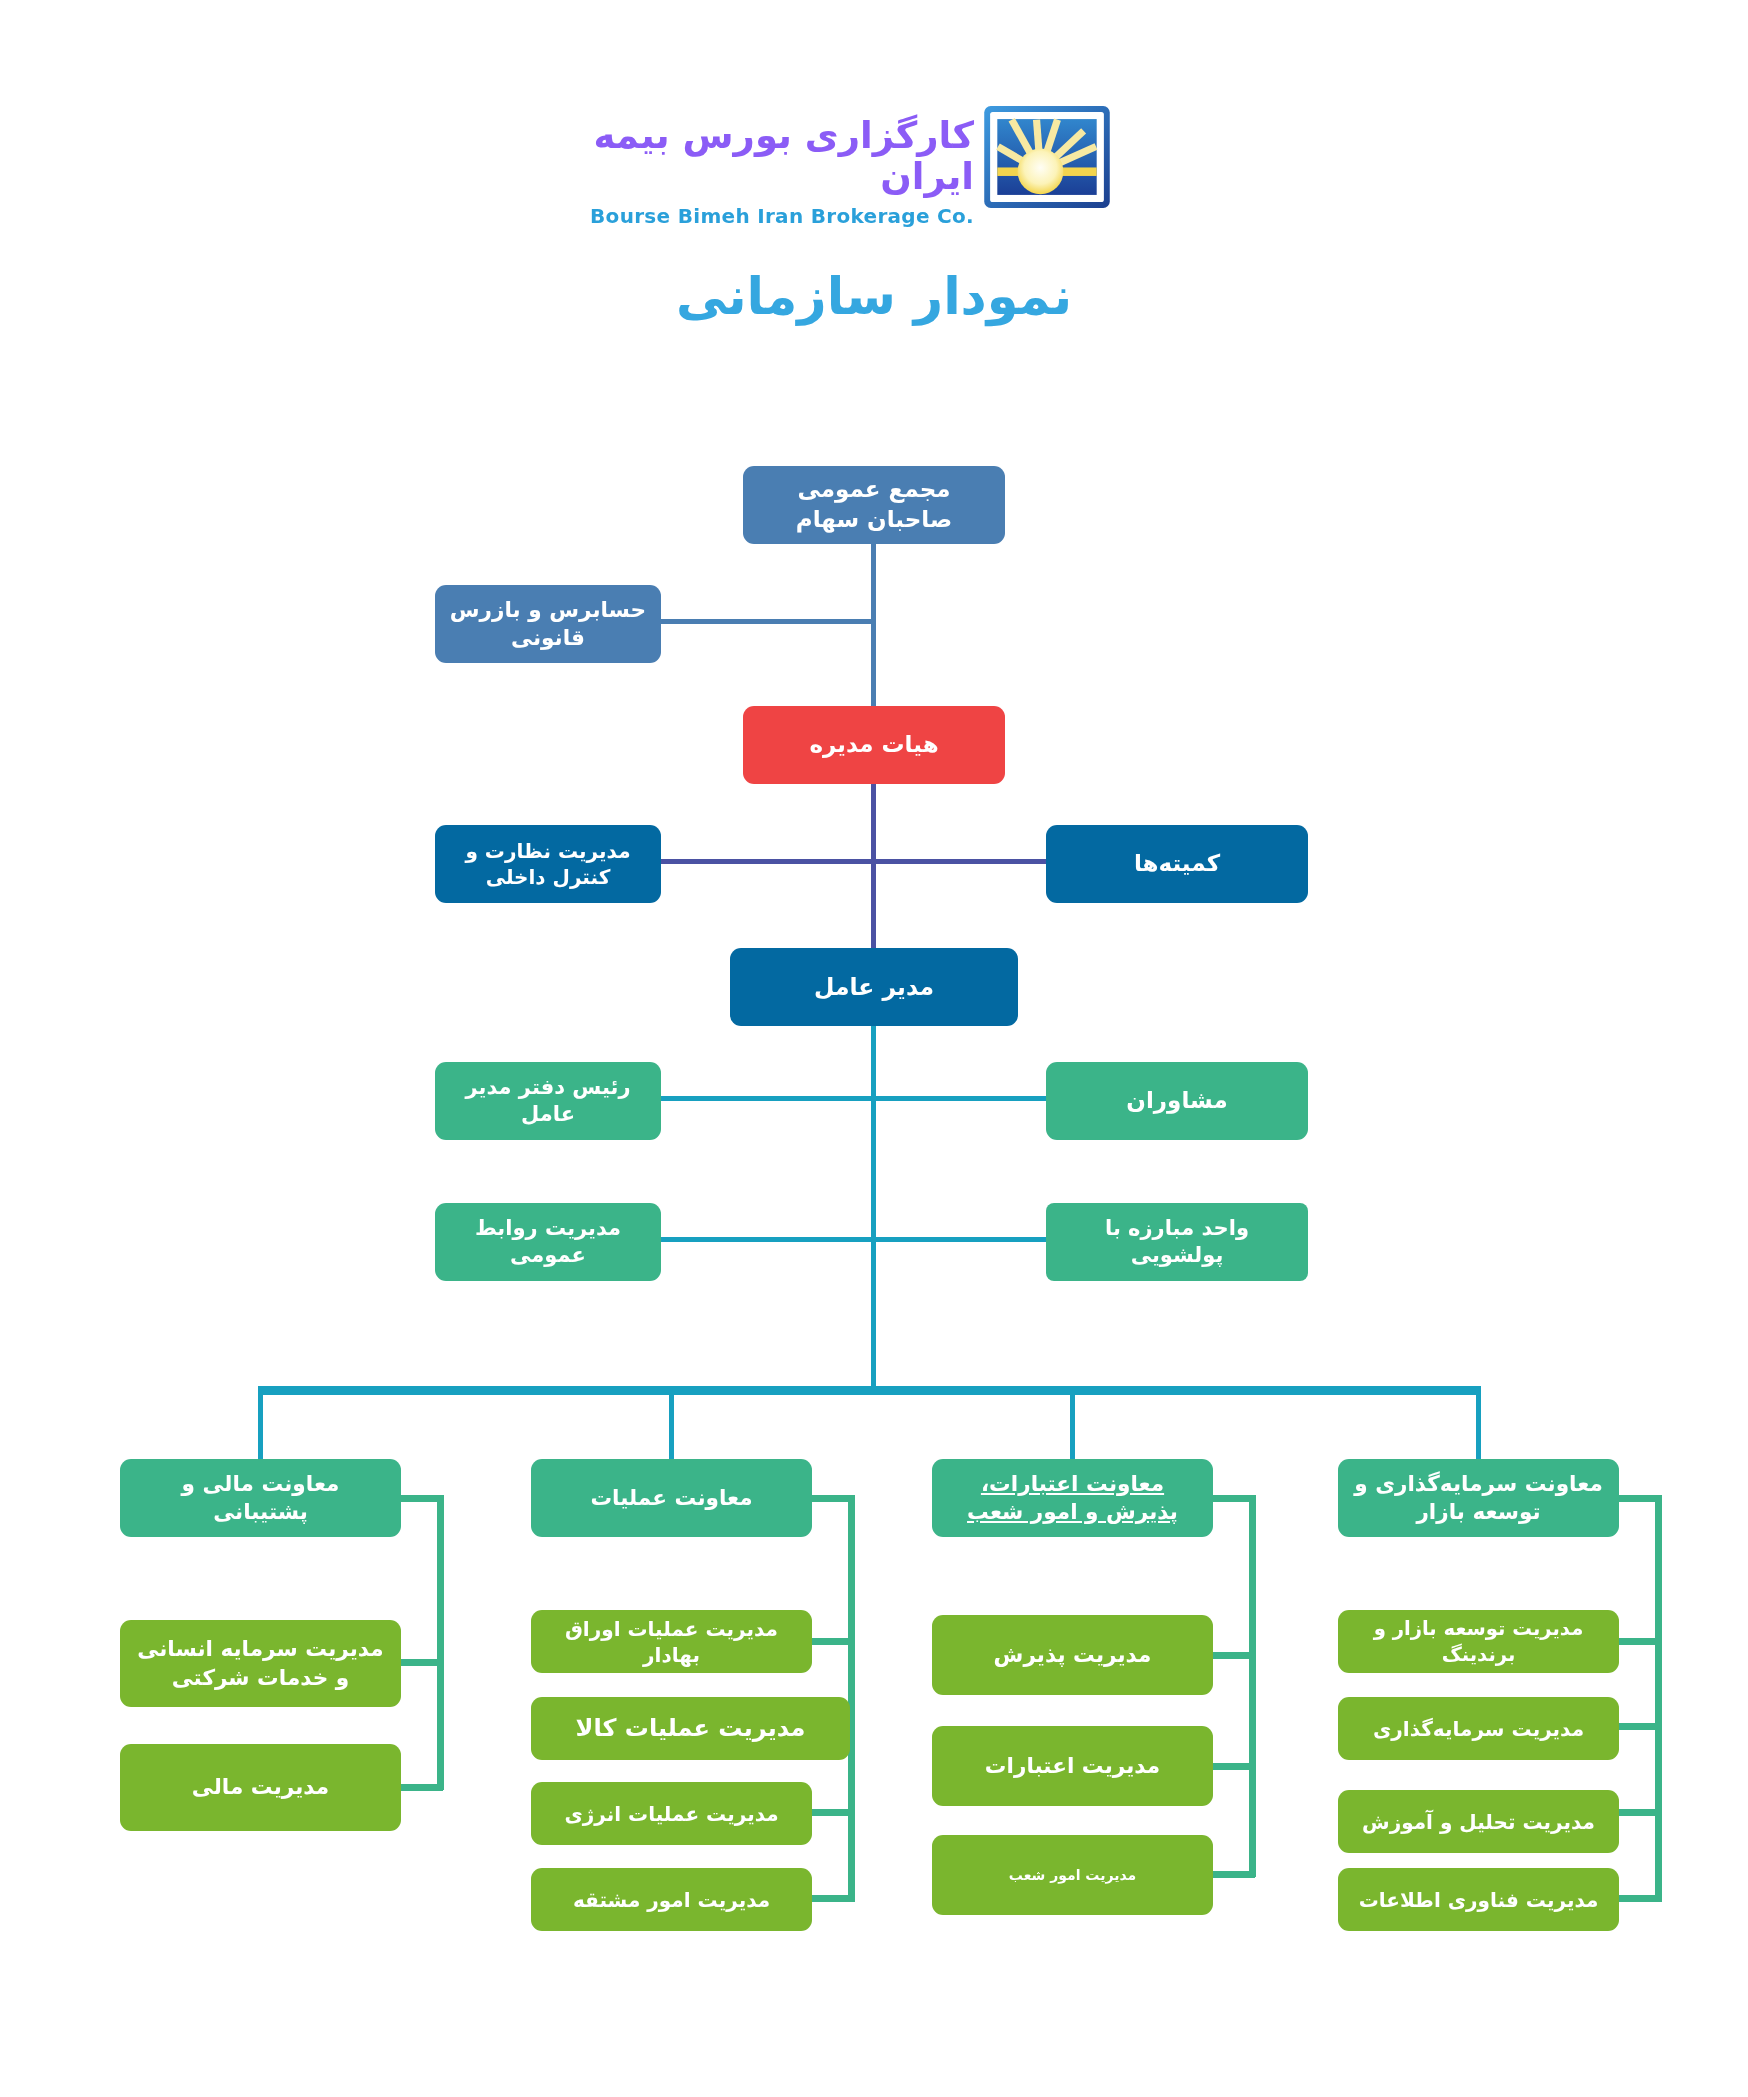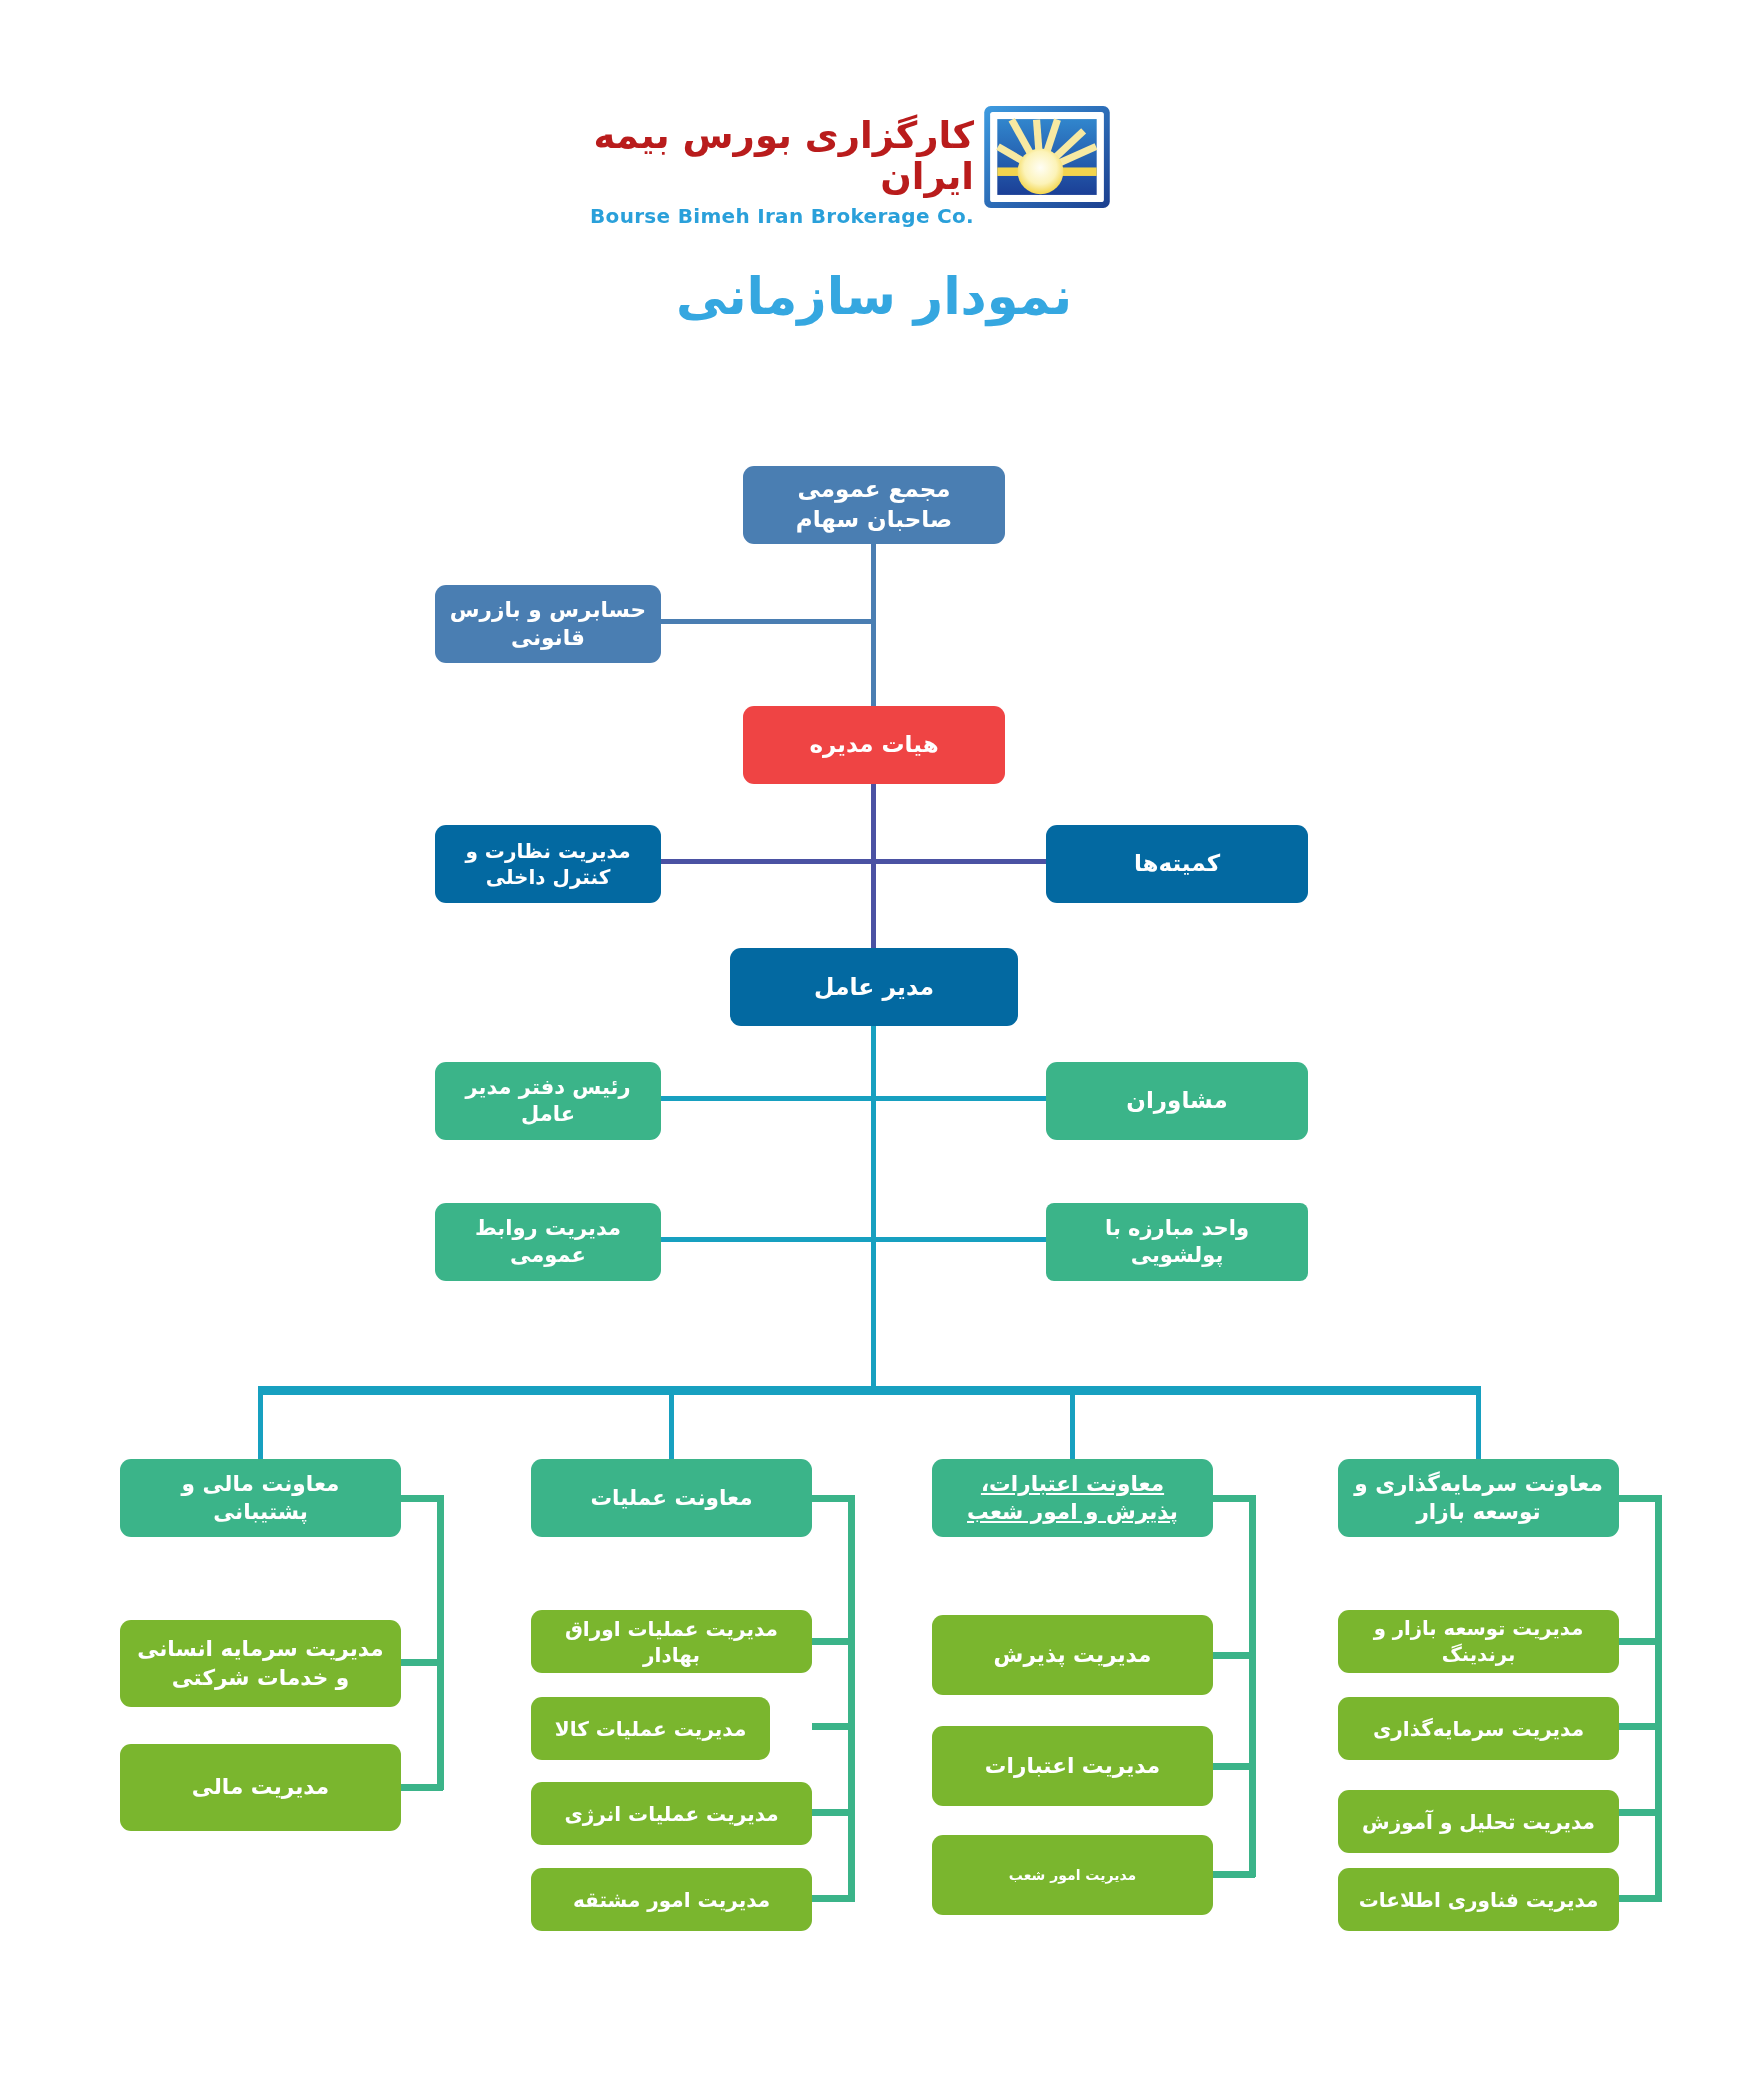--- a/index.html
+++ b/index.html
@@ -8,21 +8,21 @@
     width:1748px;height:2097px;
     background:#ffffff;
     font-family:"DejaVu Sans", sans-serif;
     overflow:hidden;
   }
   
   .brand-text{
     position:absolute;left:556px;top:116px;width:418px;
     text-align:right;direction:rtl;
   }
-  .brand-fa{font-size:37px;font-weight:bold;color:#b91c1c;line-height:1.1;}
+  .brand-fa{font-size:37px;font-weight:bold;color:#8b5cf6;line-height:1.1;}
   .brand-en{font-size:20px;font-weight:bold;color:#2aa0da;direction:ltr;margin-top:6.5px;letter-spacing:0.3px;}
   .logo{position:absolute;left:984px;top:106px;width:126px;height:102px;}
   .page-title{
     position:absolute;left:0;top:267px;width:1748px;
     text-align:center;direction:rtl;
     font-size:51px;font-weight:bold;color:#35a7e0;
   }
   
   .box{
     position:absolute;border-radius:11px;
@@ -145,21 +145,21 @@
   <div class="box green" style="left:435px;top:1203px;width:226px;height:78px;font-size:21px;">مدیریت روابط عمومی</div>
 
   <div class="box green" style="left:1046px;top:1203px;width:262px;height:78px;font-size:21px;border-radius:8px;">واحد مبارزه با پولشویی</div>
 
   <div class="box green" style="left:120px;top:1459px;width:281px;height:78px;font-size:21.6px;">معاونت مالی و پشتیبانی</div>
   <div class="box lgreen" style="left:120px;top:1620px;width:281px;height:87px;font-size:21.6px;">مدیریت سرمایه انسانی و خدمات شرکتی</div>
   <div class="box lgreen" style="left:120px;top:1744px;width:281px;height:87px;font-size:21.6px;">مدیریت مالی</div>
 
   <div class="box green" style="left:531px;top:1459px;width:281px;height:78px;font-size:21.6px;">معاونت عملیات</div>
   <div class="box lgreen" style="left:531px;top:1610px;width:281px;height:63px;font-size:20px;">مدیریت عملیات اوراق بهادار</div>
-  <div class="box lgreen" style="left:531px;top:1697px;width:239px;height:63px;font-size:20px;">مدیریت عملیات کالا</div>
+  <div class="box lgreen" style="left:531px;top:1697px;width:319px;height:63px;font-size:24px;">مدیریت عملیات کالا</div>
   <div class="box lgreen" style="left:531px;top:1782px;width:281px;height:63px;font-size:20px;">مدیریت عملیات انرژی</div>
   <div class="box lgreen" style="left:531px;top:1868px;width:281px;height:63px;font-size:20px;">مدیریت امور مشتقه</div>
 
   <div class="box green" style="left:932px;top:1459px;width:281px;height:78px;font-size:21.6px;text-decoration:underline;">معاونت اعتبارات، پذیرش و امور شعب</div>
   <div class="box lgreen" style="left:932px;top:1615px;width:281px;height:80px;font-size:21.6px;">مدیریت پذیرش</div>
   <div class="box lgreen" style="left:932px;top:1726px;width:281px;height:80px;font-size:21.6px;">مدیریت اعتبارات</div>
   <div class="box lgreen" style="left:932px;top:1835px;width:281px;height:80px;font-size:14px;">مدیریت امور شعب</div>
 
   <div class="box green" style="left:1338px;top:1459px;width:281px;height:78px;font-size:21.6px;">معاونت سرمایه‌گذاری و توسعه بازار</div>
   <div class="box lgreen" style="left:1338px;top:1610px;width:281px;height:63px;font-size:19.6px;">مدیریت توسعه بازار و برندینگ</div>

